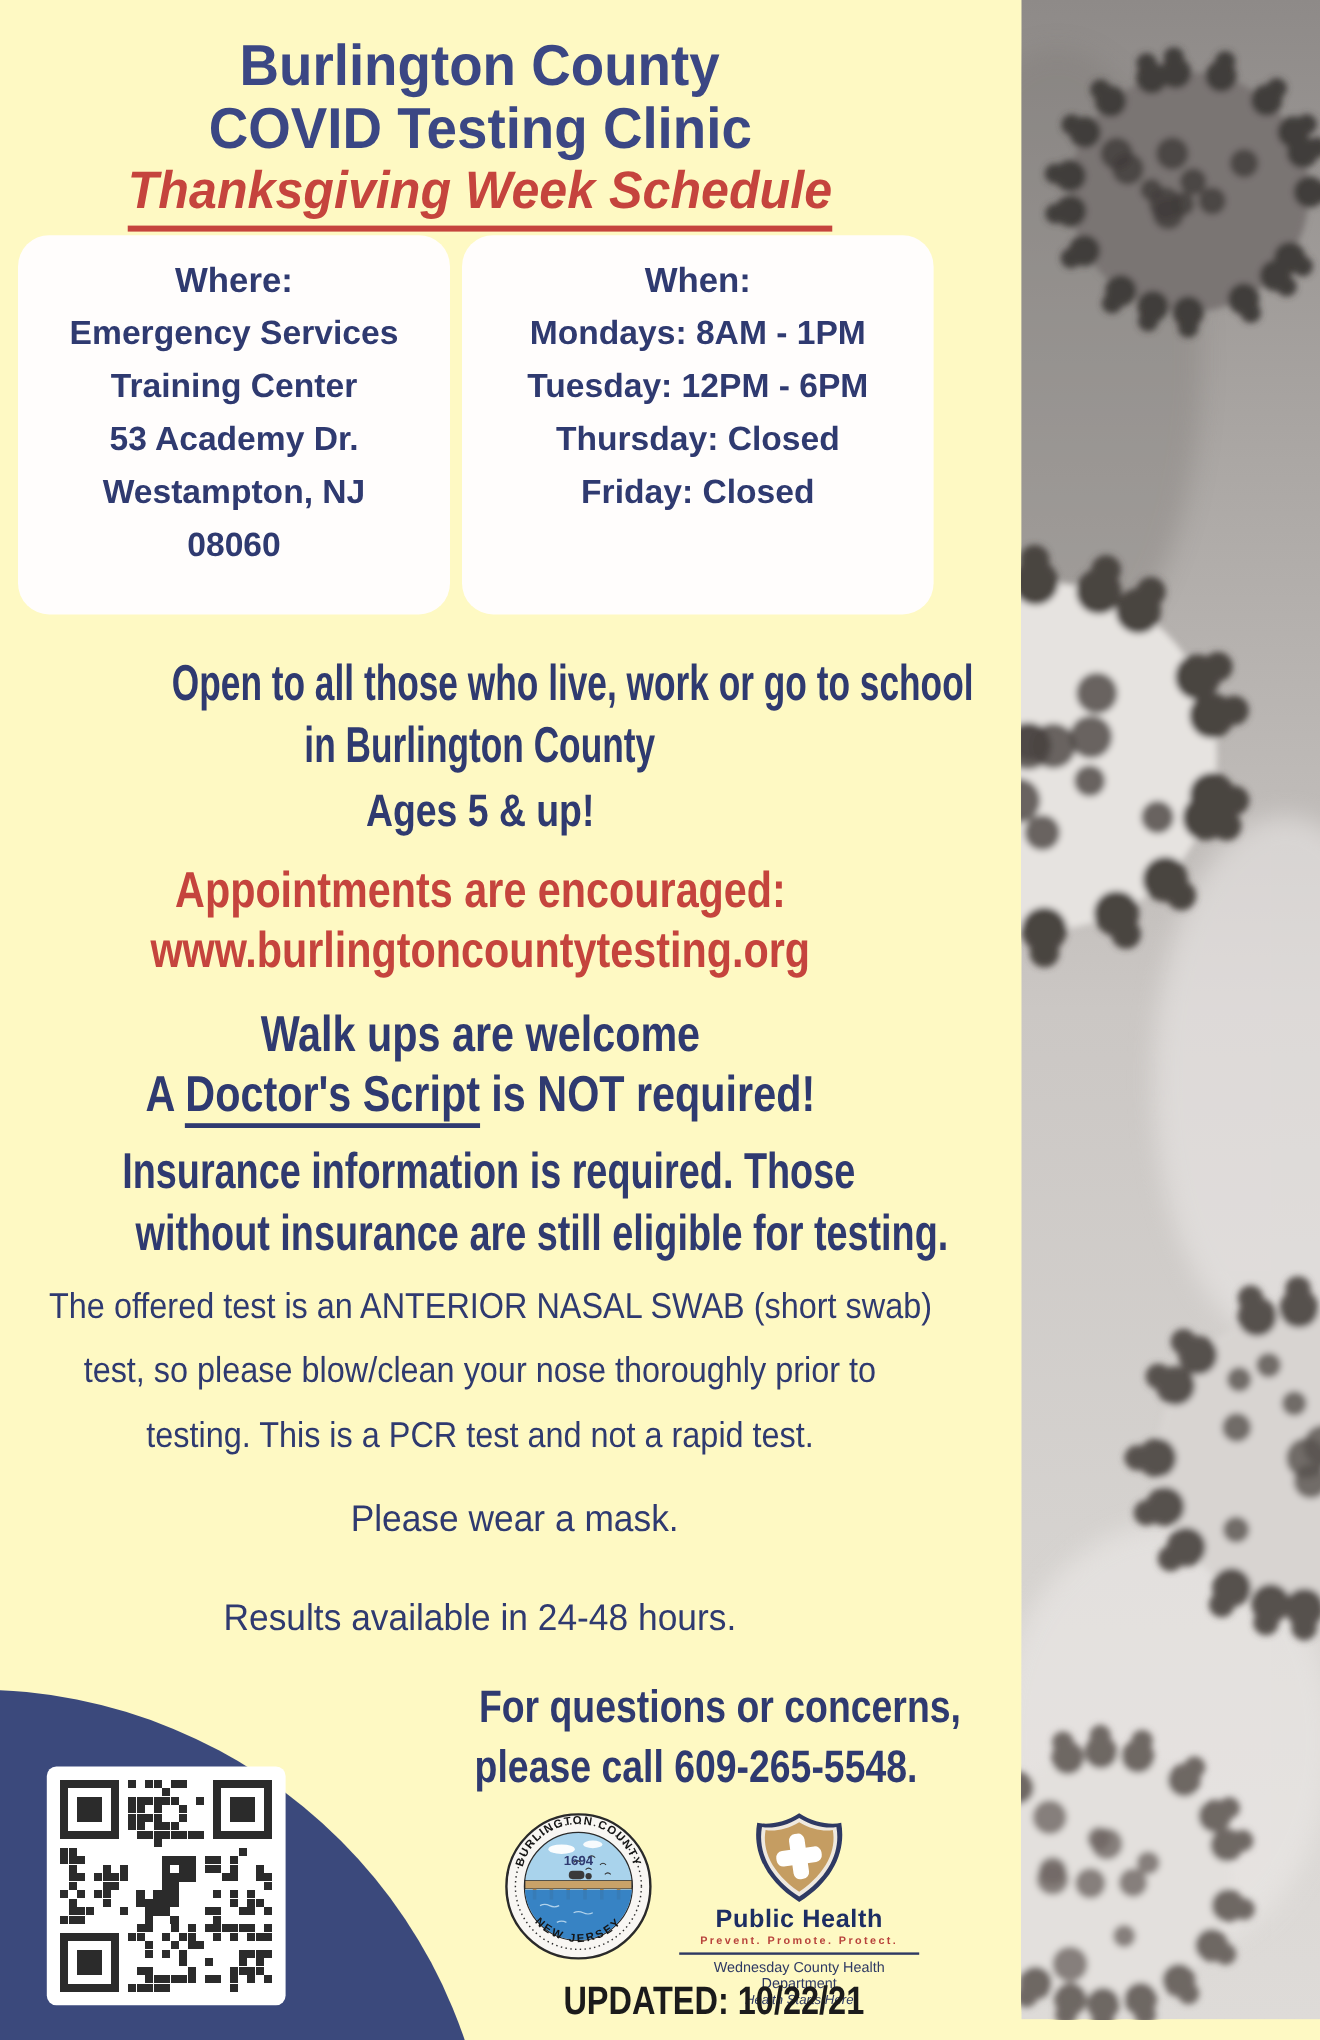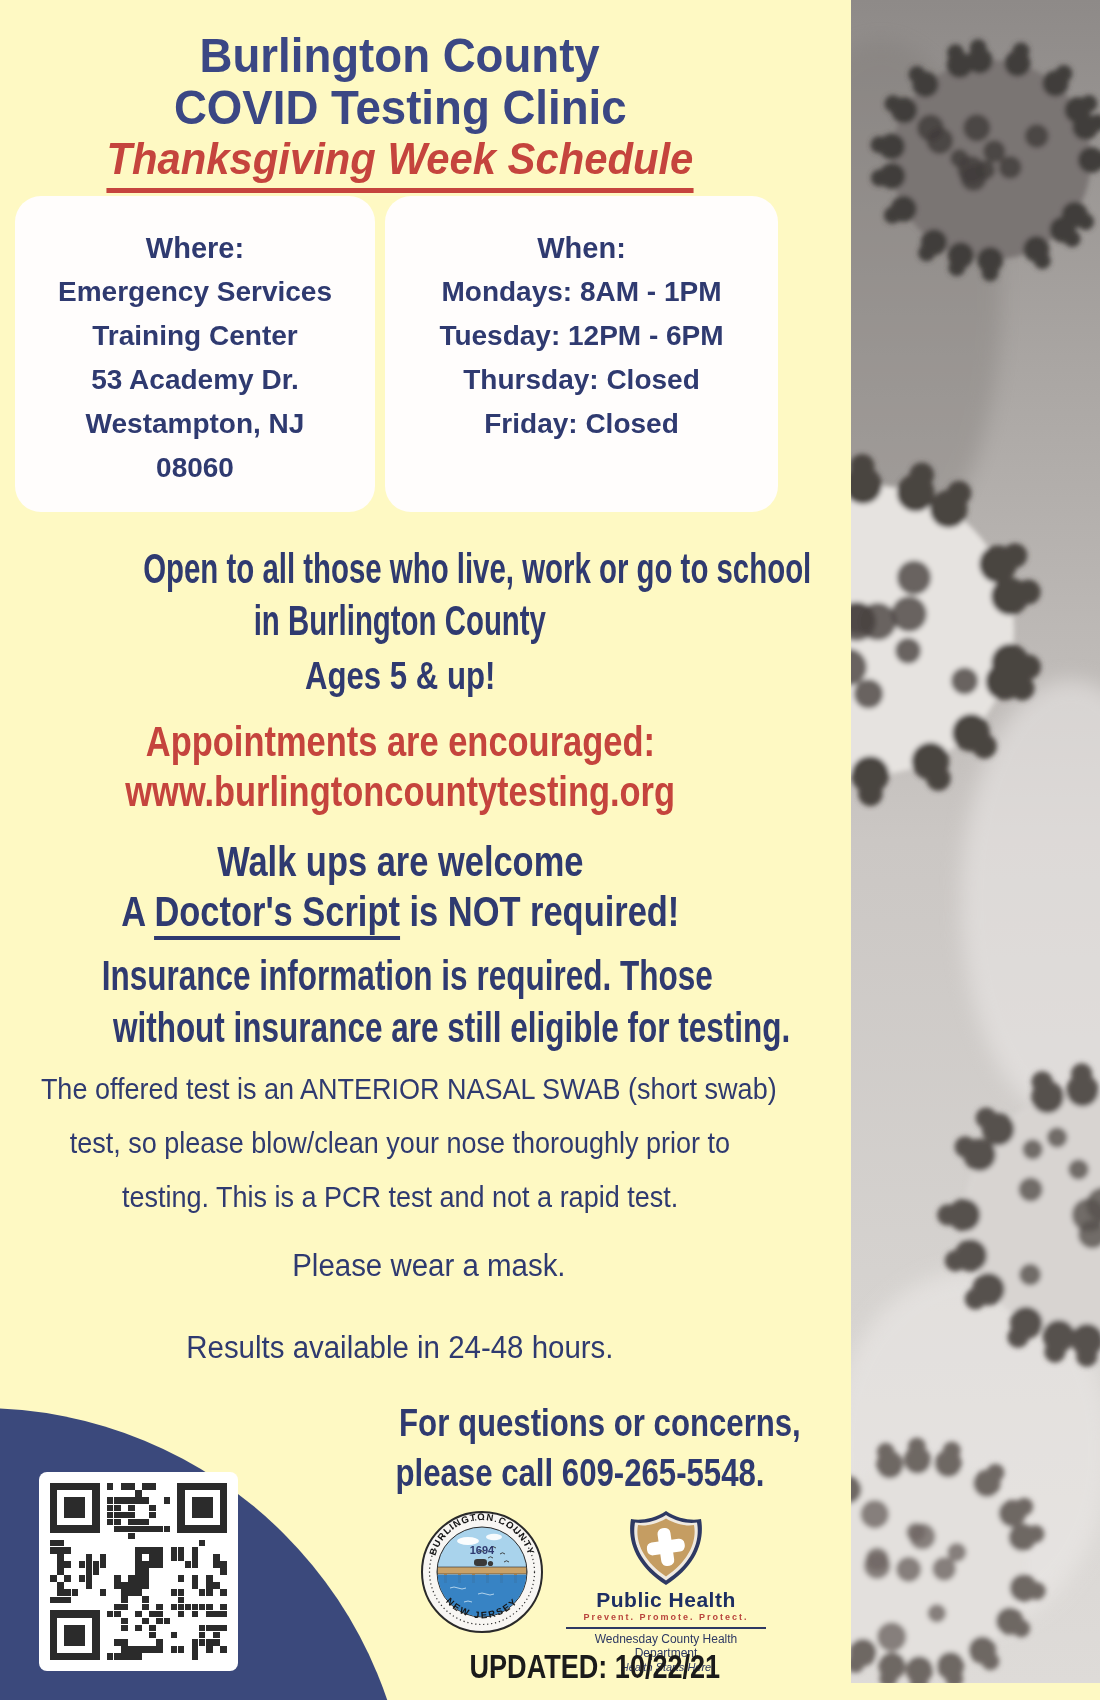--- a/index.html
+++ b/index.html
@@ -9,21 +9,21 @@
   .col{left:0;width:800px;text-align:center;}
   .nowrap{white-space:nowrap;}
   .red{color:#c5443d;}
   .cx{display:inline-block;transform-origin:50% 50%;}
   
   .title-line{font-size:48px;font-weight:700;color:#3b4784;letter-spacing:0;}
   .subtitle{font-size:44px;font-weight:700;font-style:italic;color:#c5443d;}
   .subtitle .cx{border-bottom:5px solid #c5443d;padding-bottom:4px;}
   
   .card{position:absolute;background:#fffdfc;border-radius:26px;top:196px;height:316px;}
-  .card-inner{padding-top:30px;text-align:center;color:#2f3a70;font-weight:700;}
+  .card-inner{padding-top:16px;text-align:center;color:#2f3a70;font-weight:700;}
   .card-line{font-size:28px;line-height:44px;white-space:nowrap;}
   .card-head{font-size:29px;line-height:44px;}
   
   .st{font-weight:700;color:#2f3a70;}
   .cond70{transform:scaleX(.70);}
   .cond75{transform:scaleX(.75);}
   .cond82{transform:scaleX(.82);}
   .cond90{transform:scaleX(.90);}
   .cond95{transform:scaleX(.95);}
   .underl{border-bottom:4px solid #2f3a70;padding-bottom:1px;}

